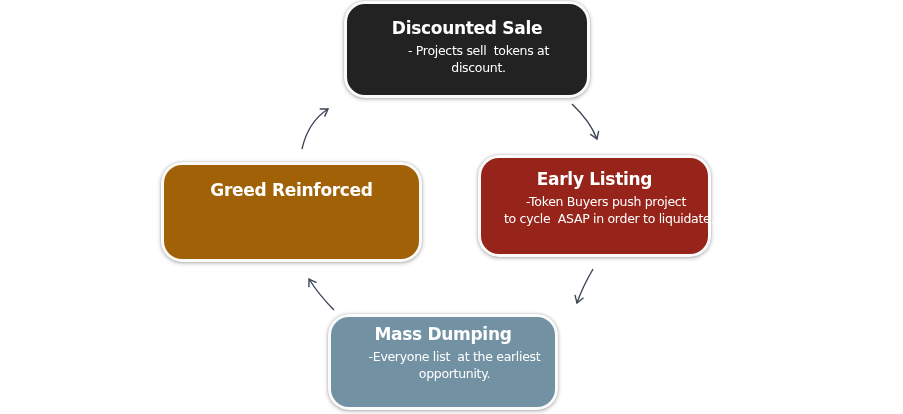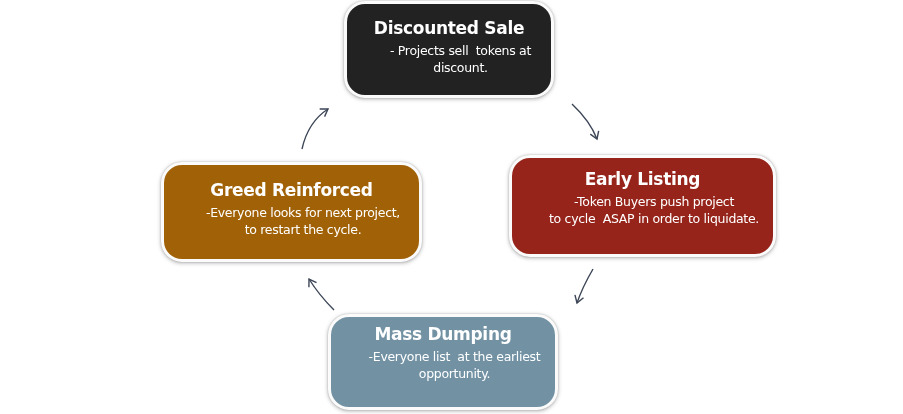--- a/index.html
+++ b/index.html
@@ -31,22 +31,22 @@
     letter-spacing: -0.3px;
   }
   .node-body {
     font-size: 12.5px;
     line-height: 1.32;
     margin-top: 5px;
     white-space: pre;
     letter-spacing: -0.3px;
     margin-left: 23px;
   }
-  .node-top    { left: 344px; top: 1px;   width: 210px; height: 97px;  padding-top: 14px; }
-  .node-right  { left: 509px; top: 155px; width: 267px; height: 102px; padding-top: 11px; }
+  .node-top    { left: 344px; top: 1px;   width: 246px; height: 97px;  padding-top: 14px; }
+  .node-right  { left: 478px; top: 155px; width: 233px; height: 102px; padding-top: 11px; }
   .node-bottom { left: 328px; top: 314px; width: 230px; height: 96px;  padding-top: 7px; }
   .node-left   { left: 161px; top: 162px; width: 261px; height: 100px; padding-top: 15px; }
   .arrow-path {
     fill: none;
     stroke-width: 1.4px;
   }
 </style>
 </head>
 <body>
 
@@ -77,17 +77,15 @@
   </div>
 
   <div class="node node-bottom" style="background-color: rgb(114, 146, 164); color: rgb(255, 255, 255);">
     <div class="node-title">Mass Dumping</div>
     <div class="node-body">-Everyone list  at the earliest
 opportunity.</div>
   </div>
 
   <div class="node node-left" style="background-color: #a16207; color: rgb(255, 255, 255);">
     <div class="node-title">Greed Reinforced</div>
-    <div class="node-body">-Everyone looks for next project,
-to restart the cycle.</div>
   </div>
 
 </div>
 
 </body></html>

